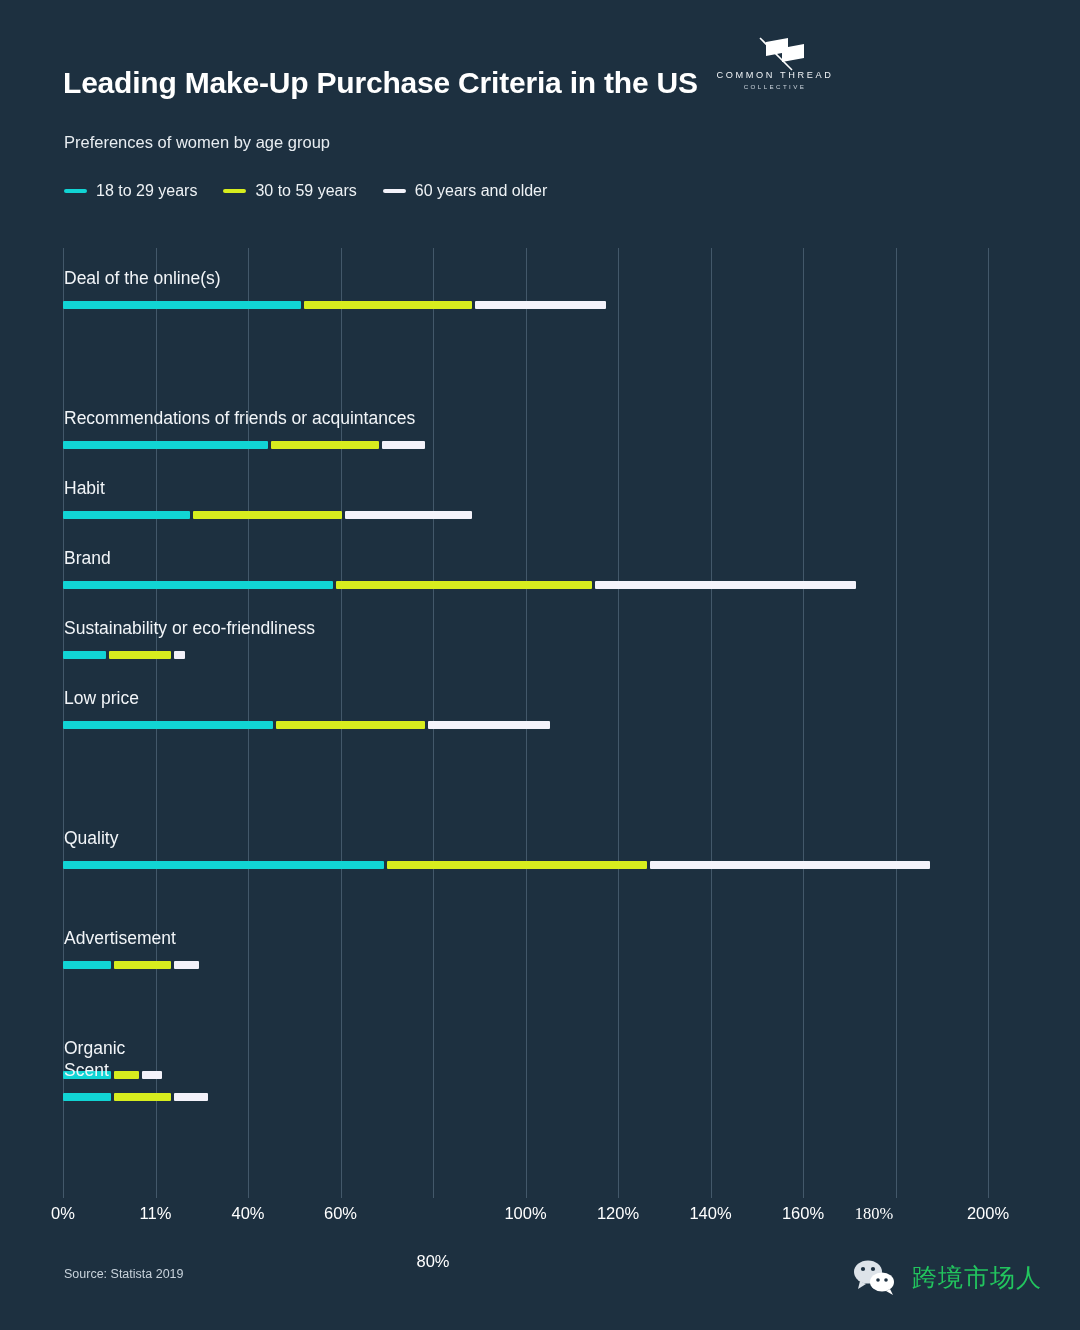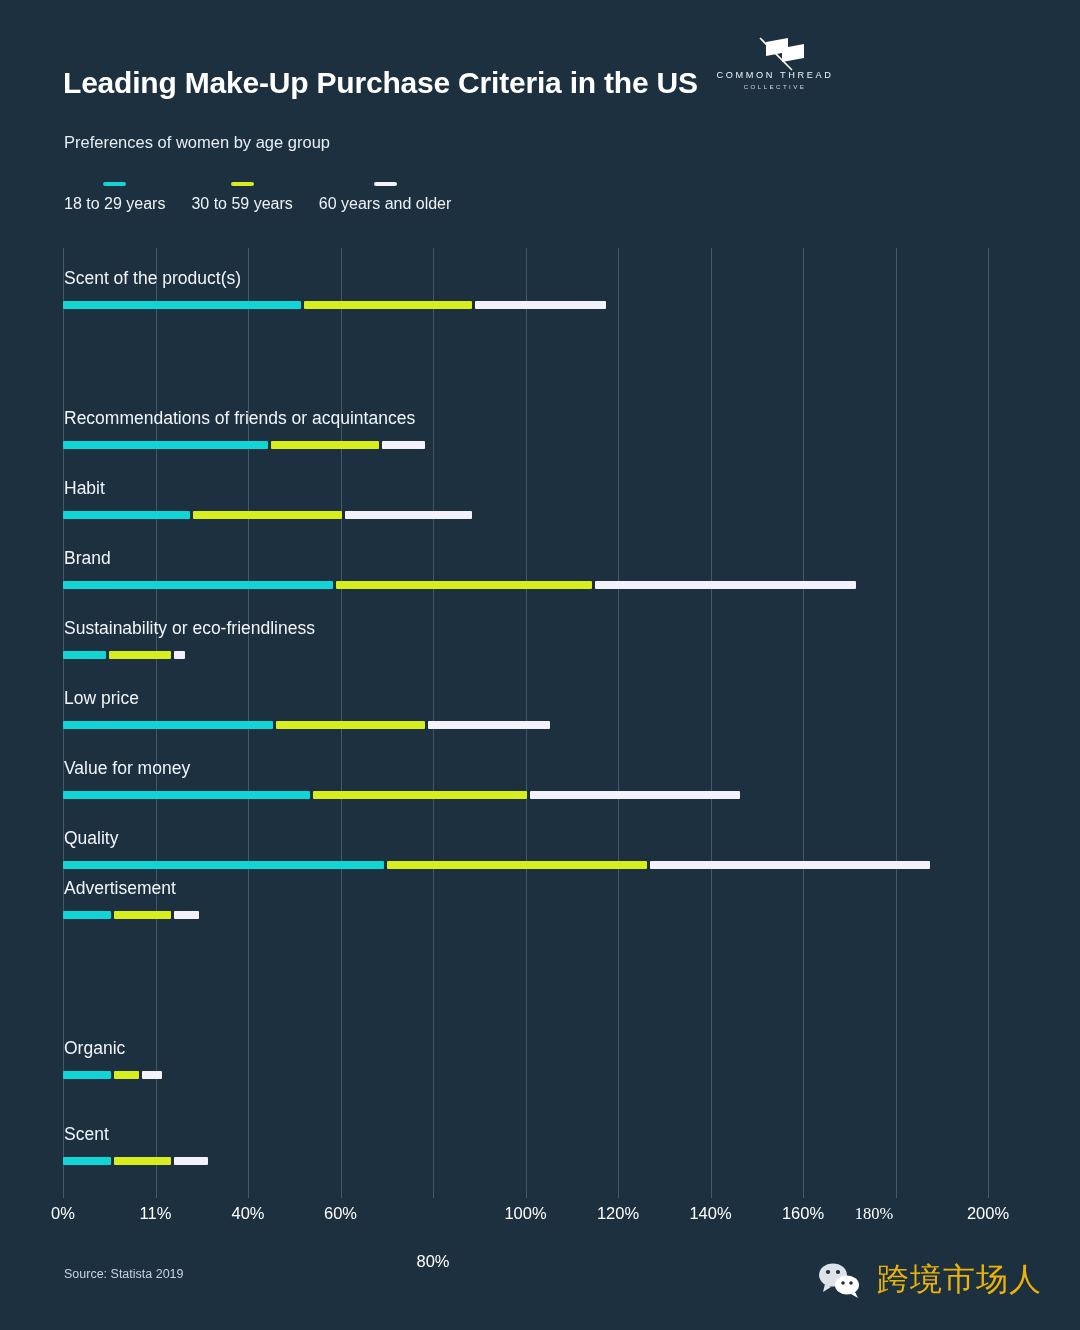--- a/index.html
+++ b/index.html
@@ -77,21 +77,20 @@
     left: 64px;
     top: 182px;
     display: flex;
     align-items: center;
     gap: 26px;
   }
   .legend-item {
     display: flex;
     align-items: center;
     gap: 9px;
-    flex-direction: column;
   }
   .legend-swatch {
     width: 23px;
     height: 4px;
     border-radius: 2px;
   }
   .legend-label {
     font-size: 16px;
     color: #eef2f5;
     white-space: nowrap;
@@ -181,22 +180,22 @@
   }
   #wechat-badge {
     position: absolute;
     right: 38px;
     top: 1258px;
     display: flex;
     align-items: center;
     gap: 14px;
   }
   #wechat-badge .wx-text {
-    font-size: 32px;
-    color: #eab308;
+    font-size: 25px;
+    color: #22c55e;
     white-space: nowrap;
     letter-spacing: 1px;
   }
 </style>
 </head>
 <body>
 
 <div id="header">
   <div id="chart-title">Leading Make-Up Purchase Criteria in the US</div>
   <div id="chart-subtitle">Preferences of women by age group</div>
@@ -237,21 +236,21 @@
       <div class="gridline" style="left: 370px;"></div>
       <div class="gridline" style="left: 462.5px;"></div>
       <div class="gridline" style="left: 555px;"></div>
       <div class="gridline" style="left: 647.5px;"></div>
       <div class="gridline" style="left: 740px;"></div>
       <div class="gridline" style="left: 832.5px;"></div>
       <div class="gridline" style="left: 925px;"></div>
     </div>
   <div id="rows">
       <div class="bar-row" style="top: 0px;">
-        <div class="row-label">Scent of the product(s)</div>
+        <div class="row-label">Deal of the online(s)</div>
         <div class="bar-track">
           <div class="bar-seg" title="18 to 29 years: 52%" style="left: 0px; width: 237.5px; background: rgb(17, 212, 212);"></div>
           <div class="bar-seg" title="30 to 59 years: 37%" style="left: 240.5px; width: 168.125px; background: rgb(215, 237, 30);"></div>
           <div class="bar-seg" title="60 years and older: 29%" style="left: 411.625px; width: 131.125px; background: rgb(243, 242, 250);"></div>
         </div>
       </div>
       <div class="bar-row" style="top: 140px;">
         <div class="row-label">Recommendations of friends or acquintances</div>
         <div class="bar-track">
           <div class="bar-seg" title="18 to 29 years: 45%" style="left: 0px; width: 205.125px; background: rgb(17, 212, 212);"></div>
@@ -284,53 +283,45 @@
         </div>
       </div>
       <div class="bar-row" style="top: 420px;">
         <div class="row-label">Low price</div>
         <div class="bar-track">
           <div class="bar-seg" title="18 to 29 years: 46%" style="left: 0px; width: 209.75px; background: rgb(17, 212, 212);"></div>
           <div class="bar-seg" title="30 to 59 years: 33%" style="left: 212.75px; width: 149.625px; background: rgb(215, 237, 30);"></div>
           <div class="bar-seg" title="60 years and older: 27%" style="left: 365.375px; width: 121.875px; background: rgb(243, 242, 250);"></div>
         </div>
       </div>
-      <div class="bar-row" style="top: 490px;">
-        <div class="row-label">Value for money</div>
-        <div class="bar-track">
-          <div class="bar-seg" title="18 to 29 years: 54%" style="left: 0px; width: 246.75px; background: rgb(17, 212, 212);"></div>
-          <div class="bar-seg" title="30 to 59 years: 47%" style="left: 249.75px; width: 214.375px; background: rgb(215, 237, 30);"></div>
-          <div class="bar-seg" title="60 years and older: 46%" style="left: 467.125px; width: 209.75px; background: rgb(243, 242, 250);"></div>
-        </div>
-      </div>
       <div class="bar-row" style="top: 560px;">
         <div class="row-label">Quality</div>
         <div class="bar-track">
           <div class="bar-seg" title="18 to 29 years: 70%" style="left: 0px; width: 320.75px; background: rgb(17, 212, 212);"></div>
           <div class="bar-seg" title="30 to 59 years: 57%" style="left: 323.75px; width: 260.625px; background: rgb(215, 237, 30);"></div>
           <div class="bar-seg" title="60 years and older: 61%" style="left: 587.375px; width: 279.125px; background: rgb(243, 242, 250);"></div>
         </div>
       </div>
-      <div class="bar-row" style="top: 610px;">
+      <div class="bar-row" style="top: 660px;">
         <div class="row-label">Advertisement</div>
         <div class="bar-track">
           <div class="bar-seg" title="18 to 29 years: 11%" style="left: 0px; width: 47.875px; background: rgb(17, 212, 212);"></div>
           <div class="bar-seg" title="30 to 59 years: 13%" style="left: 50.875px; width: 57.125px; background: rgb(215, 237, 30);"></div>
           <div class="bar-seg" title="60 years and older: 6%" style="left: 111px; width: 24.75px; background: rgb(243, 242, 250);"></div>
         </div>
       </div>
       <div class="bar-row" style="top: 770px;">
         <div class="row-label">Organic</div>
         <div class="bar-track">
           <div class="bar-seg" title="18 to 29 years: 11%" style="left: 0px; width: 47.875px; background: rgb(17, 212, 212);"></div>
           <div class="bar-seg" title="30 to 59 years: 6%" style="left: 50.875px; width: 24.75px; background: rgb(215, 237, 30);"></div>
           <div class="bar-seg" title="60 years and older: 5%" style="left: 78.625px; width: 20.125px; background: rgb(243, 242, 250);"></div>
         </div>
       </div>
-      <div class="bar-row" style="top: 856px;">
+      <div class="bar-row" style="top: 792px;">
         <div class="row-label">Scent</div>
         <div class="bar-track">
           <div class="bar-seg" title="18 to 29 years: 11%" style="left: 0px; width: 47.875px; background: rgb(17, 212, 212);"></div>
           <div class="bar-seg" title="30 to 59 years: 13%" style="left: 50.875px; width: 57.125px; background: rgb(215, 237, 30);"></div>
           <div class="bar-seg" title="60 years and older: 8%" style="left: 111px; width: 34px; background: rgb(243, 242, 250);"></div>
         </div>
       </div>
     </div>
 </div>
 

